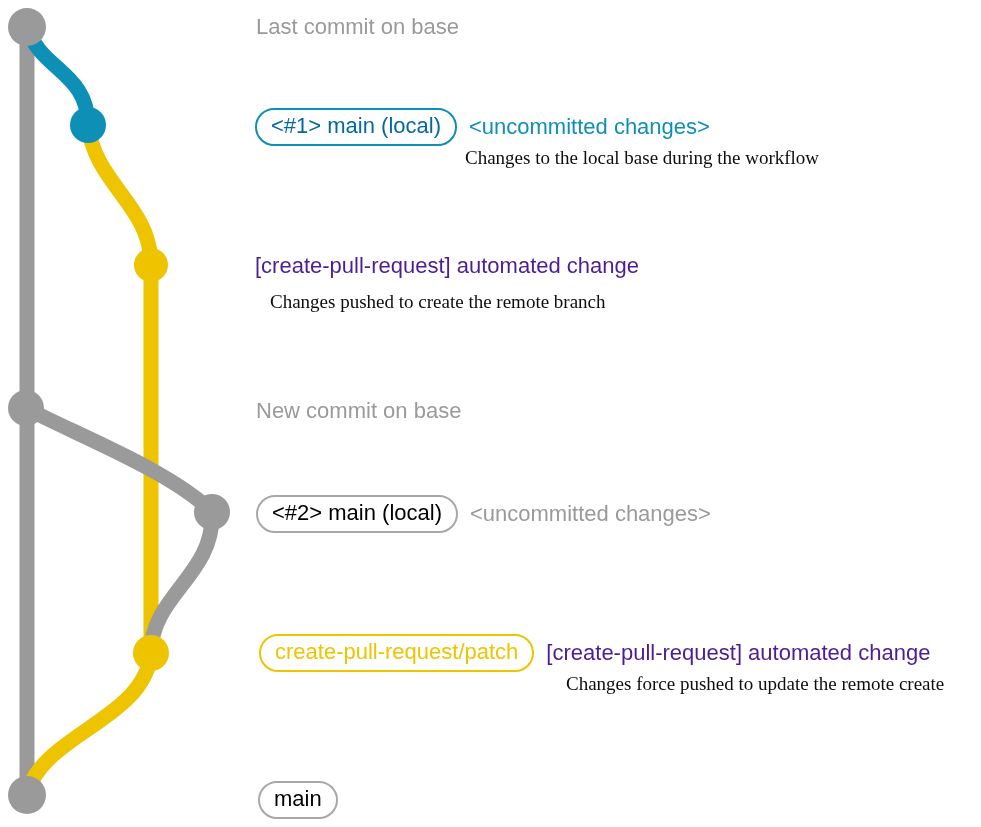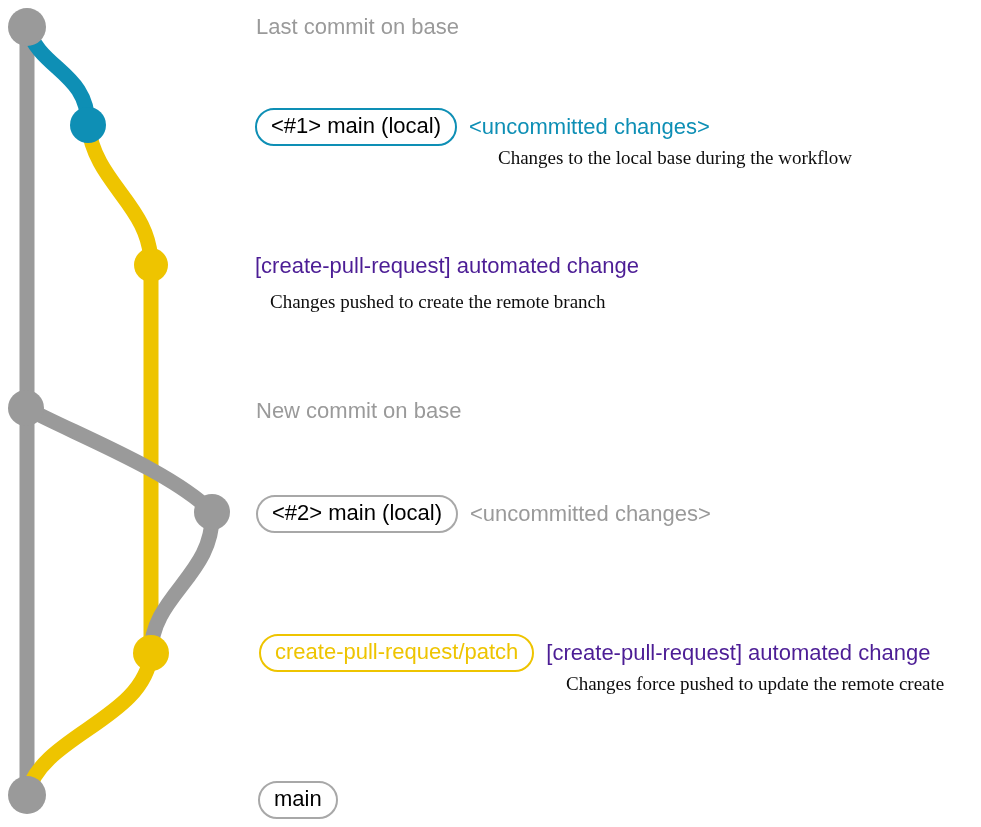--- a/index.html
+++ b/index.html
@@ -44,21 +44,21 @@
     display: inline-block;
     border: 2px solid #9a9a9a;
     border-radius: 19px;
     padding: 4px 14px 6px 14px;
     font-size: 22px;
     line-height: 24px;
     color: #9a9a9a;
     background: #ffffff;
     font-family: "Liberation Sans", sans-serif;
   }
-  .badge.blue { border-color: #0e8fb5; color: #000000; }
+  .badge.blue { border-color: #0e8fb5; color: #0369a1; }
   .badge.yellow { border-color: #eec400; color: #eec400; }
   .badge.gray { border-color: #a8a8a8; color: #000000; }
 
   .subject {
     font-size: 22px;
     line-height: 26px;
     font-family: Liberation Sans, sans-serif;
     white-space: nowrap;
   }
   .subject.blue { color: #0e8fb5; }
@@ -117,21 +117,21 @@
 
   <div class="label-layer">
 
     <div class="heading" style="left:256px; top:14px;">Last commit on base</div>
 
     <div class="row" style="left:255px; top:108px;">
       <span class="badge blue">&lt;#1&gt; main (local)</span>
       <span class="gap"></span>
       <span class="subject blue">&lt;uncommitted changes&gt;</span>
     </div>
-    <div class="note" style="left:498px; top:147px;">Changes to the local base during the workflow</div>
+    <div class="note" style="left:465px; top:147px;">Changes to the local base during the workflow</div>
 
     <div class="row" style="left:255px; top:253px;">
       <span class="subject yellow">[create-pull-request] automated change</span>
     </div>
     <div class="note" style="left:270px; top:291px;">Changes pushed to create the remote branch</div>
 
     <div class="heading" style="left:256px; top:398px;">New commit on base</div>
 
     <div class="row" style="left:256px; top:495px;">
       <span class="badge gray">&lt;#2&gt; main (local)</span>

